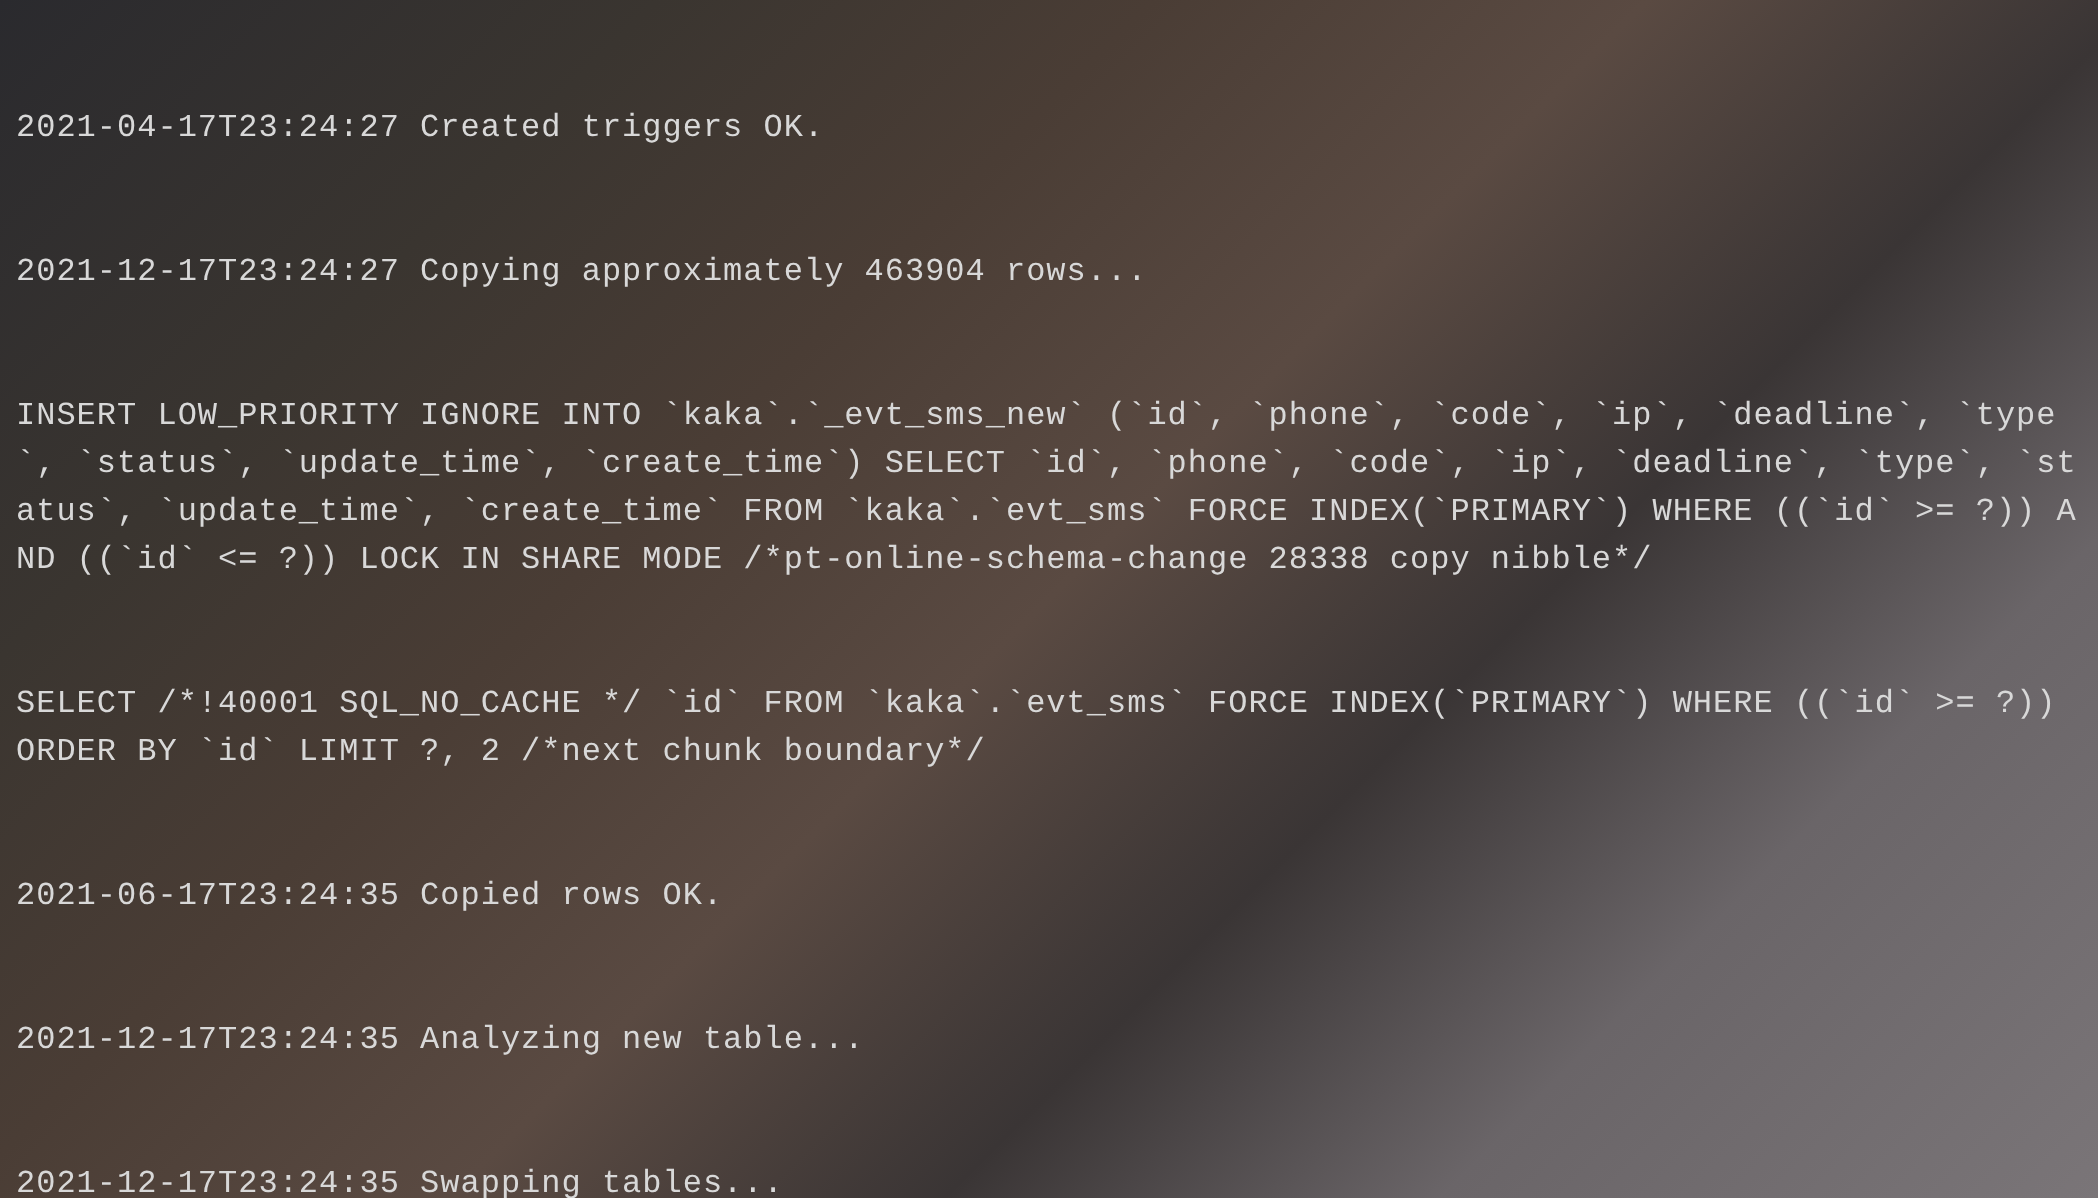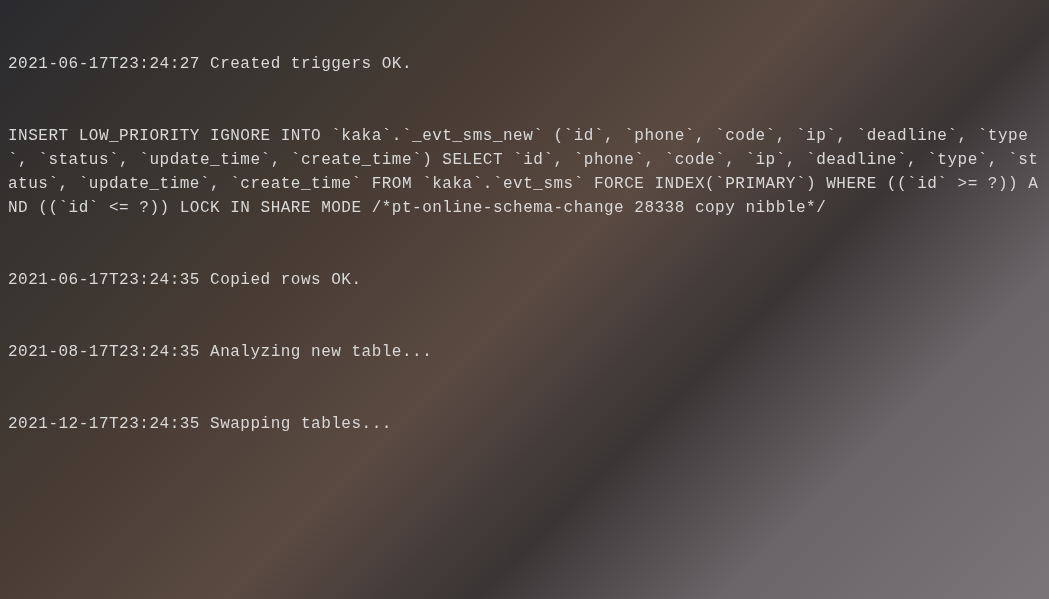--- a/index.html
+++ b/index.html
@@ -25,24 +25,26 @@
       letter-spacing: 0.5px;
     }
     .line {
       display: block;
     }
   </style>
 </head>
 <body>
 
 <div class="terminal">
-  <span class="line">2021-06-17T23:24:27 Created triggers OK.</span>
+  <span class="line">2021-04-17T23:24:27 Created triggers OK.</span>
+  <span class="line">2021-12-17T23:24:27 Copying approximately 463904 rows...</span>
   <span class="line">INSERT LOW_PRIORITY IGNORE INTO `kaka`.`_evt_sms_new` (`id`, `phone`, `code`, `ip`, `deadline`, `type`, `status`, `update_time`, `create_time`) SELECT `id`, `phone`, `code`, `ip`, `deadline`, `type`, `status`, `update_time`, `create_time` FROM `kaka`.`evt_sms` FORCE INDEX(`PRIMARY`) WHERE ((`id` &gt;= ?)) AND ((`id` &lt;= ?)) LOCK IN SHARE MODE /*pt-online-schema-change 28338 copy nibble*/</span>
+  <span class="line">SELECT /*!40001 SQL_NO_CACHE */ `id` FROM `kaka`.`evt_sms` FORCE INDEX(`PRIMARY`) WHERE ((`id` &gt;= ?)) ORDER BY `id` LIMIT ?, 2 /*next chunk boundary*/</span>
   <span class="line">2021-06-17T23:24:35 Copied rows OK.</span>
-  <span class="line">2021-08-17T23:24:35 Analyzing new table...</span>
+  <span class="line">2021-12-17T23:24:35 Analyzing new table...</span>
   <span class="line">2021-12-17T23:24:35 Swapping tables...</span>
   
   
   
   
   
   
   
   
   

